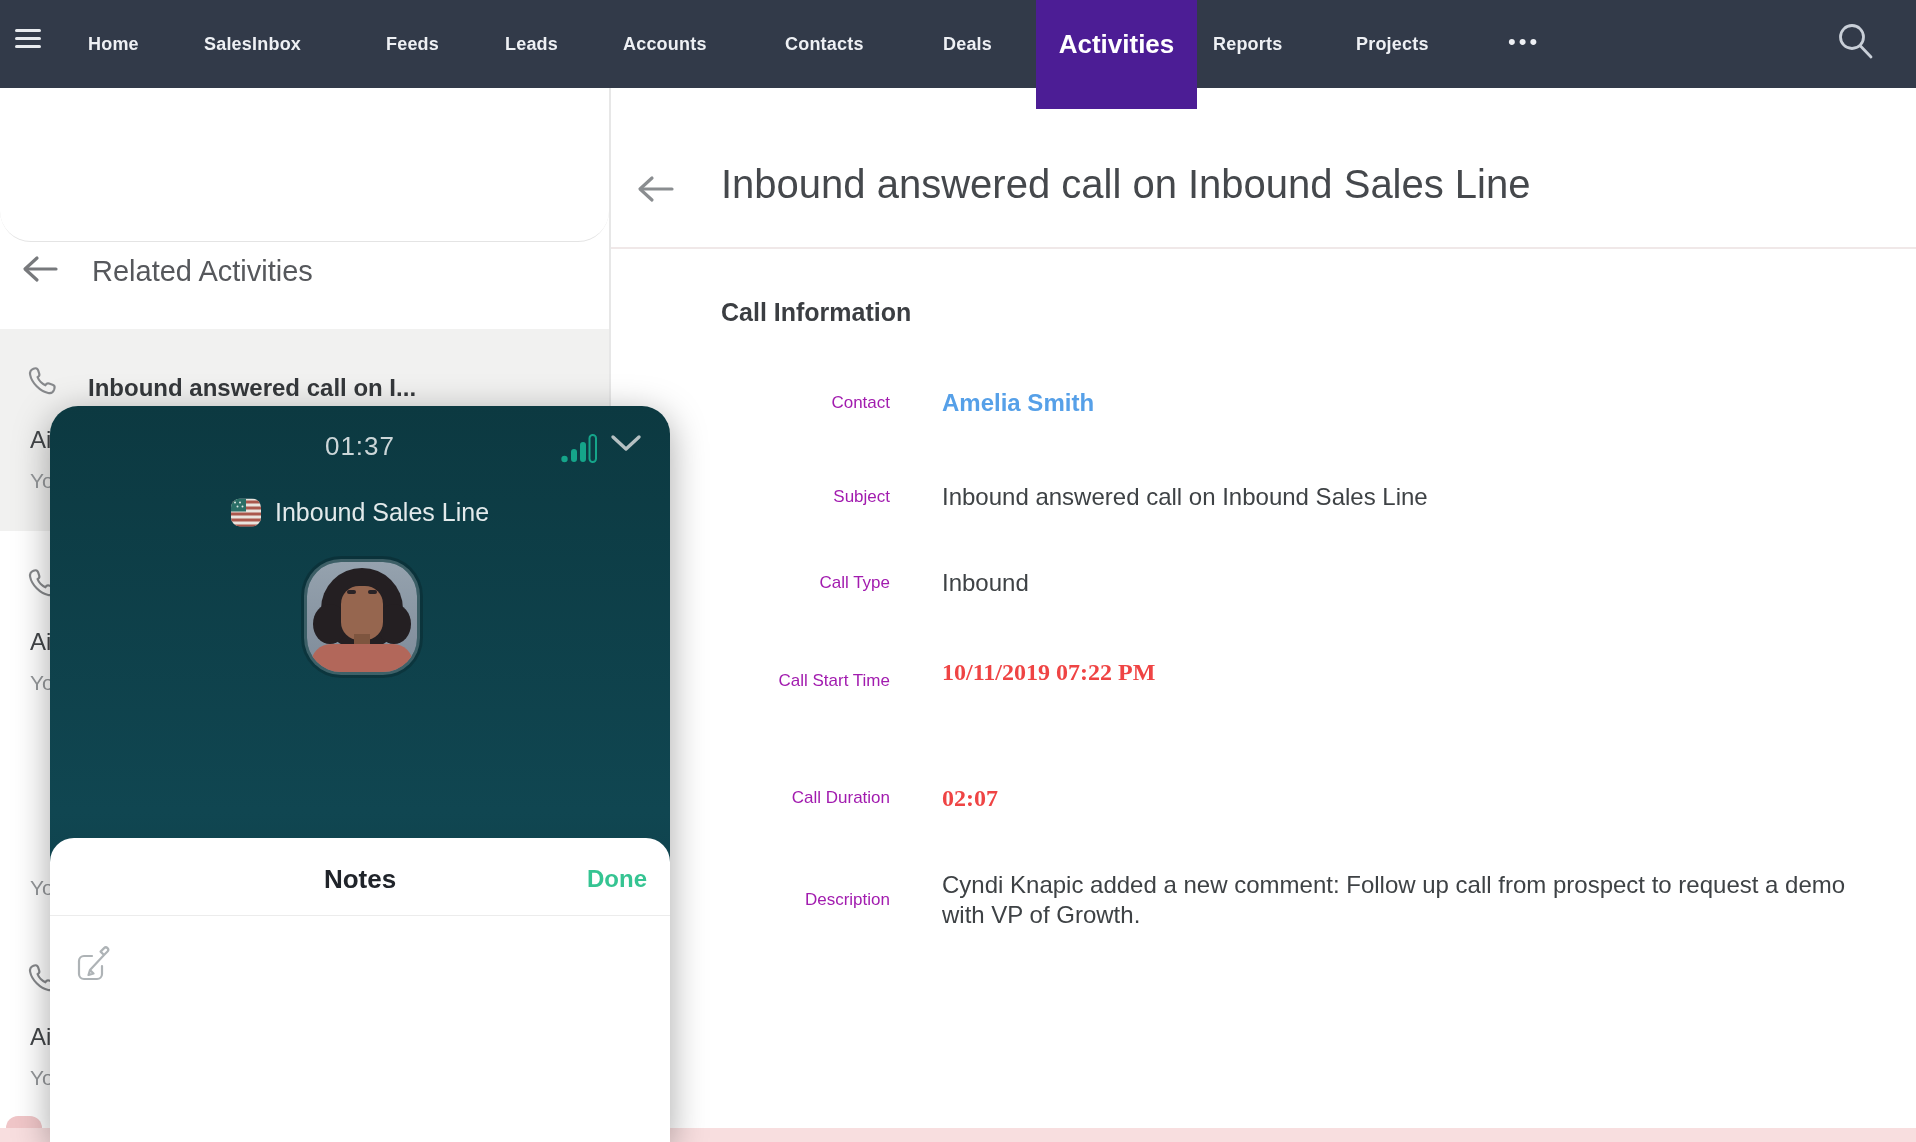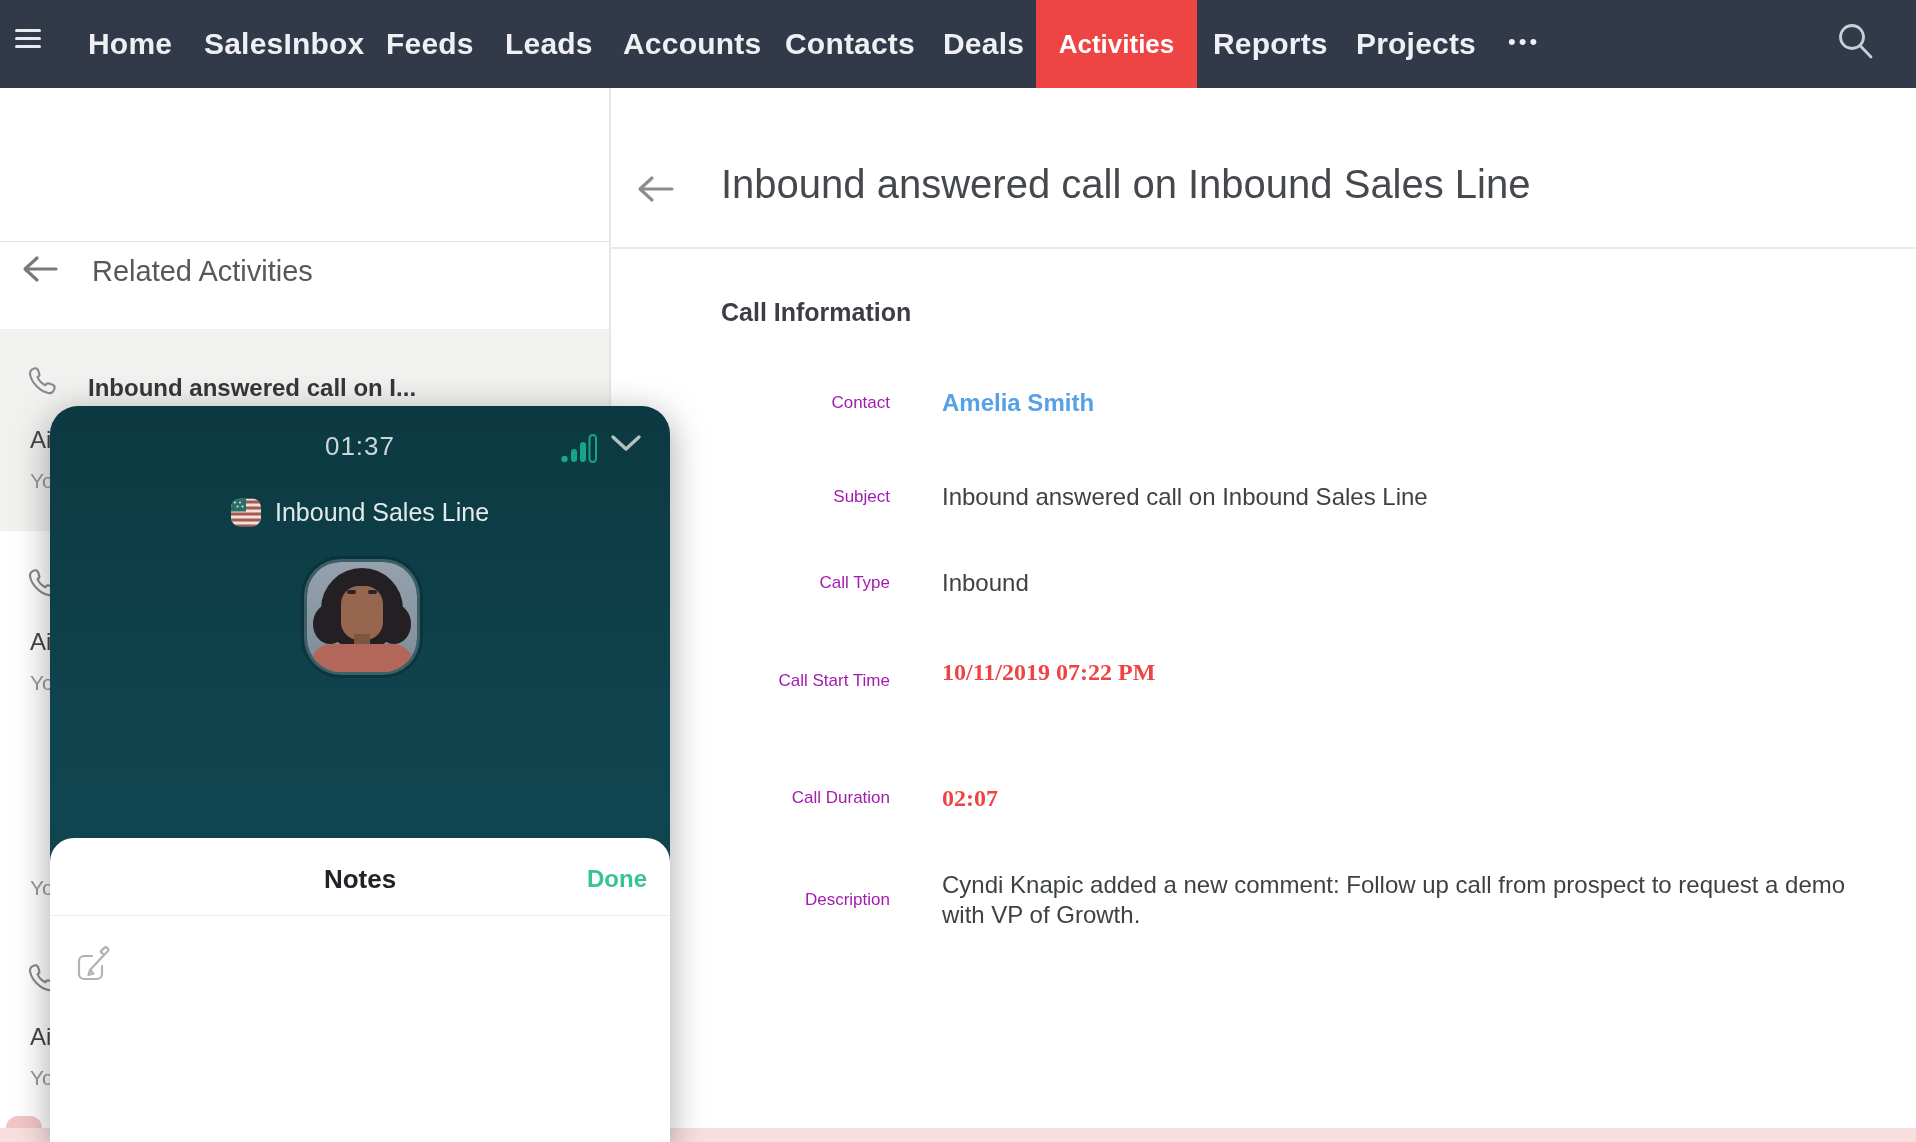--- a/index.html
+++ b/index.html
@@ -3,30 +3,30 @@
 <meta charset="utf-8">
 <style>
   html,body{margin:0;padding:0;}
   body{width:1916px;height:1142px;position:relative;overflow:hidden;background:#fff;
        font-family:"Liberation Sans", sans-serif;}
   
   .nav{position:absolute;left:0;top:0;width:1916px;height:88px;background:#323a49;z-index:5;}
   .hamburger{position:absolute;left:15px;top:29px;width:26px;height:22px;cursor:pointer;}
   .hamburger span{display:block;height:3px;background:#e8ebef;border-radius:2px;margin-bottom:5px;}
   .nav-item{position:absolute;top:0;height:88px;line-height:88px;color:#eef0f4;
-            font-size:30px;font-weight:700;letter-spacing:.2px;cursor:pointer;white-space:nowrap;}
-  .nav-active{position:absolute;left:1036px;top:0;width:161px;height:88px;background:#ef4444;
+            font-size:18px;font-weight:700;letter-spacing:.2px;cursor:pointer;white-space:nowrap;}
+  .nav-active{position:absolute;left:1036px;top:0;width:161px;height:109px;background:#4c1d95;
               text-align:center;line-height:88px;color:#fff;font-size:26px;font-weight:700;cursor:pointer;}
   .nav-more{position:absolute;left:1508px;top:0;height:88px;line-height:84px;color:#eef0f4;
             font-size:22px;letter-spacing:3px;cursor:pointer;}
   .nav-search{position:absolute;left:1834px;top:20px;width:44px;height:46px;cursor:pointer;}
   
   .sidebar{position:absolute;left:0;top:88px;width:609px;height:1054px;background:#fff;}
   .sidebar-vdivider{position:absolute;left:609px;top:88px;width:2px;height:1054px;background:#e7e7e7;}
-  .sb-header{position:absolute;left:0;top:0;width:609px;height:153px;border-bottom:1px solid #e4e4e4;background:#fff;}
+  .sb-header{position:absolute;left:0;top:0;width:609px;height:153px;border-bottom:1px solid #e4e4e4;background:#fff;border-radius:31px;}
   .sb-back{position:absolute;left:20px;top:166px;width:40px;height:30px;cursor:pointer;}
   .sb-title{position:absolute;left:92px;top:185px;transform:translateY(-54%);font-size:29px;
             font-weight:500;color:#56585c;}
   .sb-item{position:absolute;left:0;width:609px;background:#fff;border-bottom:1px solid #e8e8e7;cursor:pointer;}
   .sb-item.selected{background:#f1f1f0;}
   .sb-icon{position:absolute;left:26px;top:36px;width:32px;height:32px;}
   .sb-item-title{position:absolute;left:88px;top:59px;transform:translateY(-50%);font-size:24px;
                  font-weight:700;color:#35383b;white-space:nowrap;}
   .sb-sub{position:absolute;left:30px;top:111px;transform:translateY(-50%);font-size:24px;color:#434649;}
   .sb-time{position:absolute;right:32px;top:111px;transform:translateY(-50%);font-size:21px;color:#54565a;}

